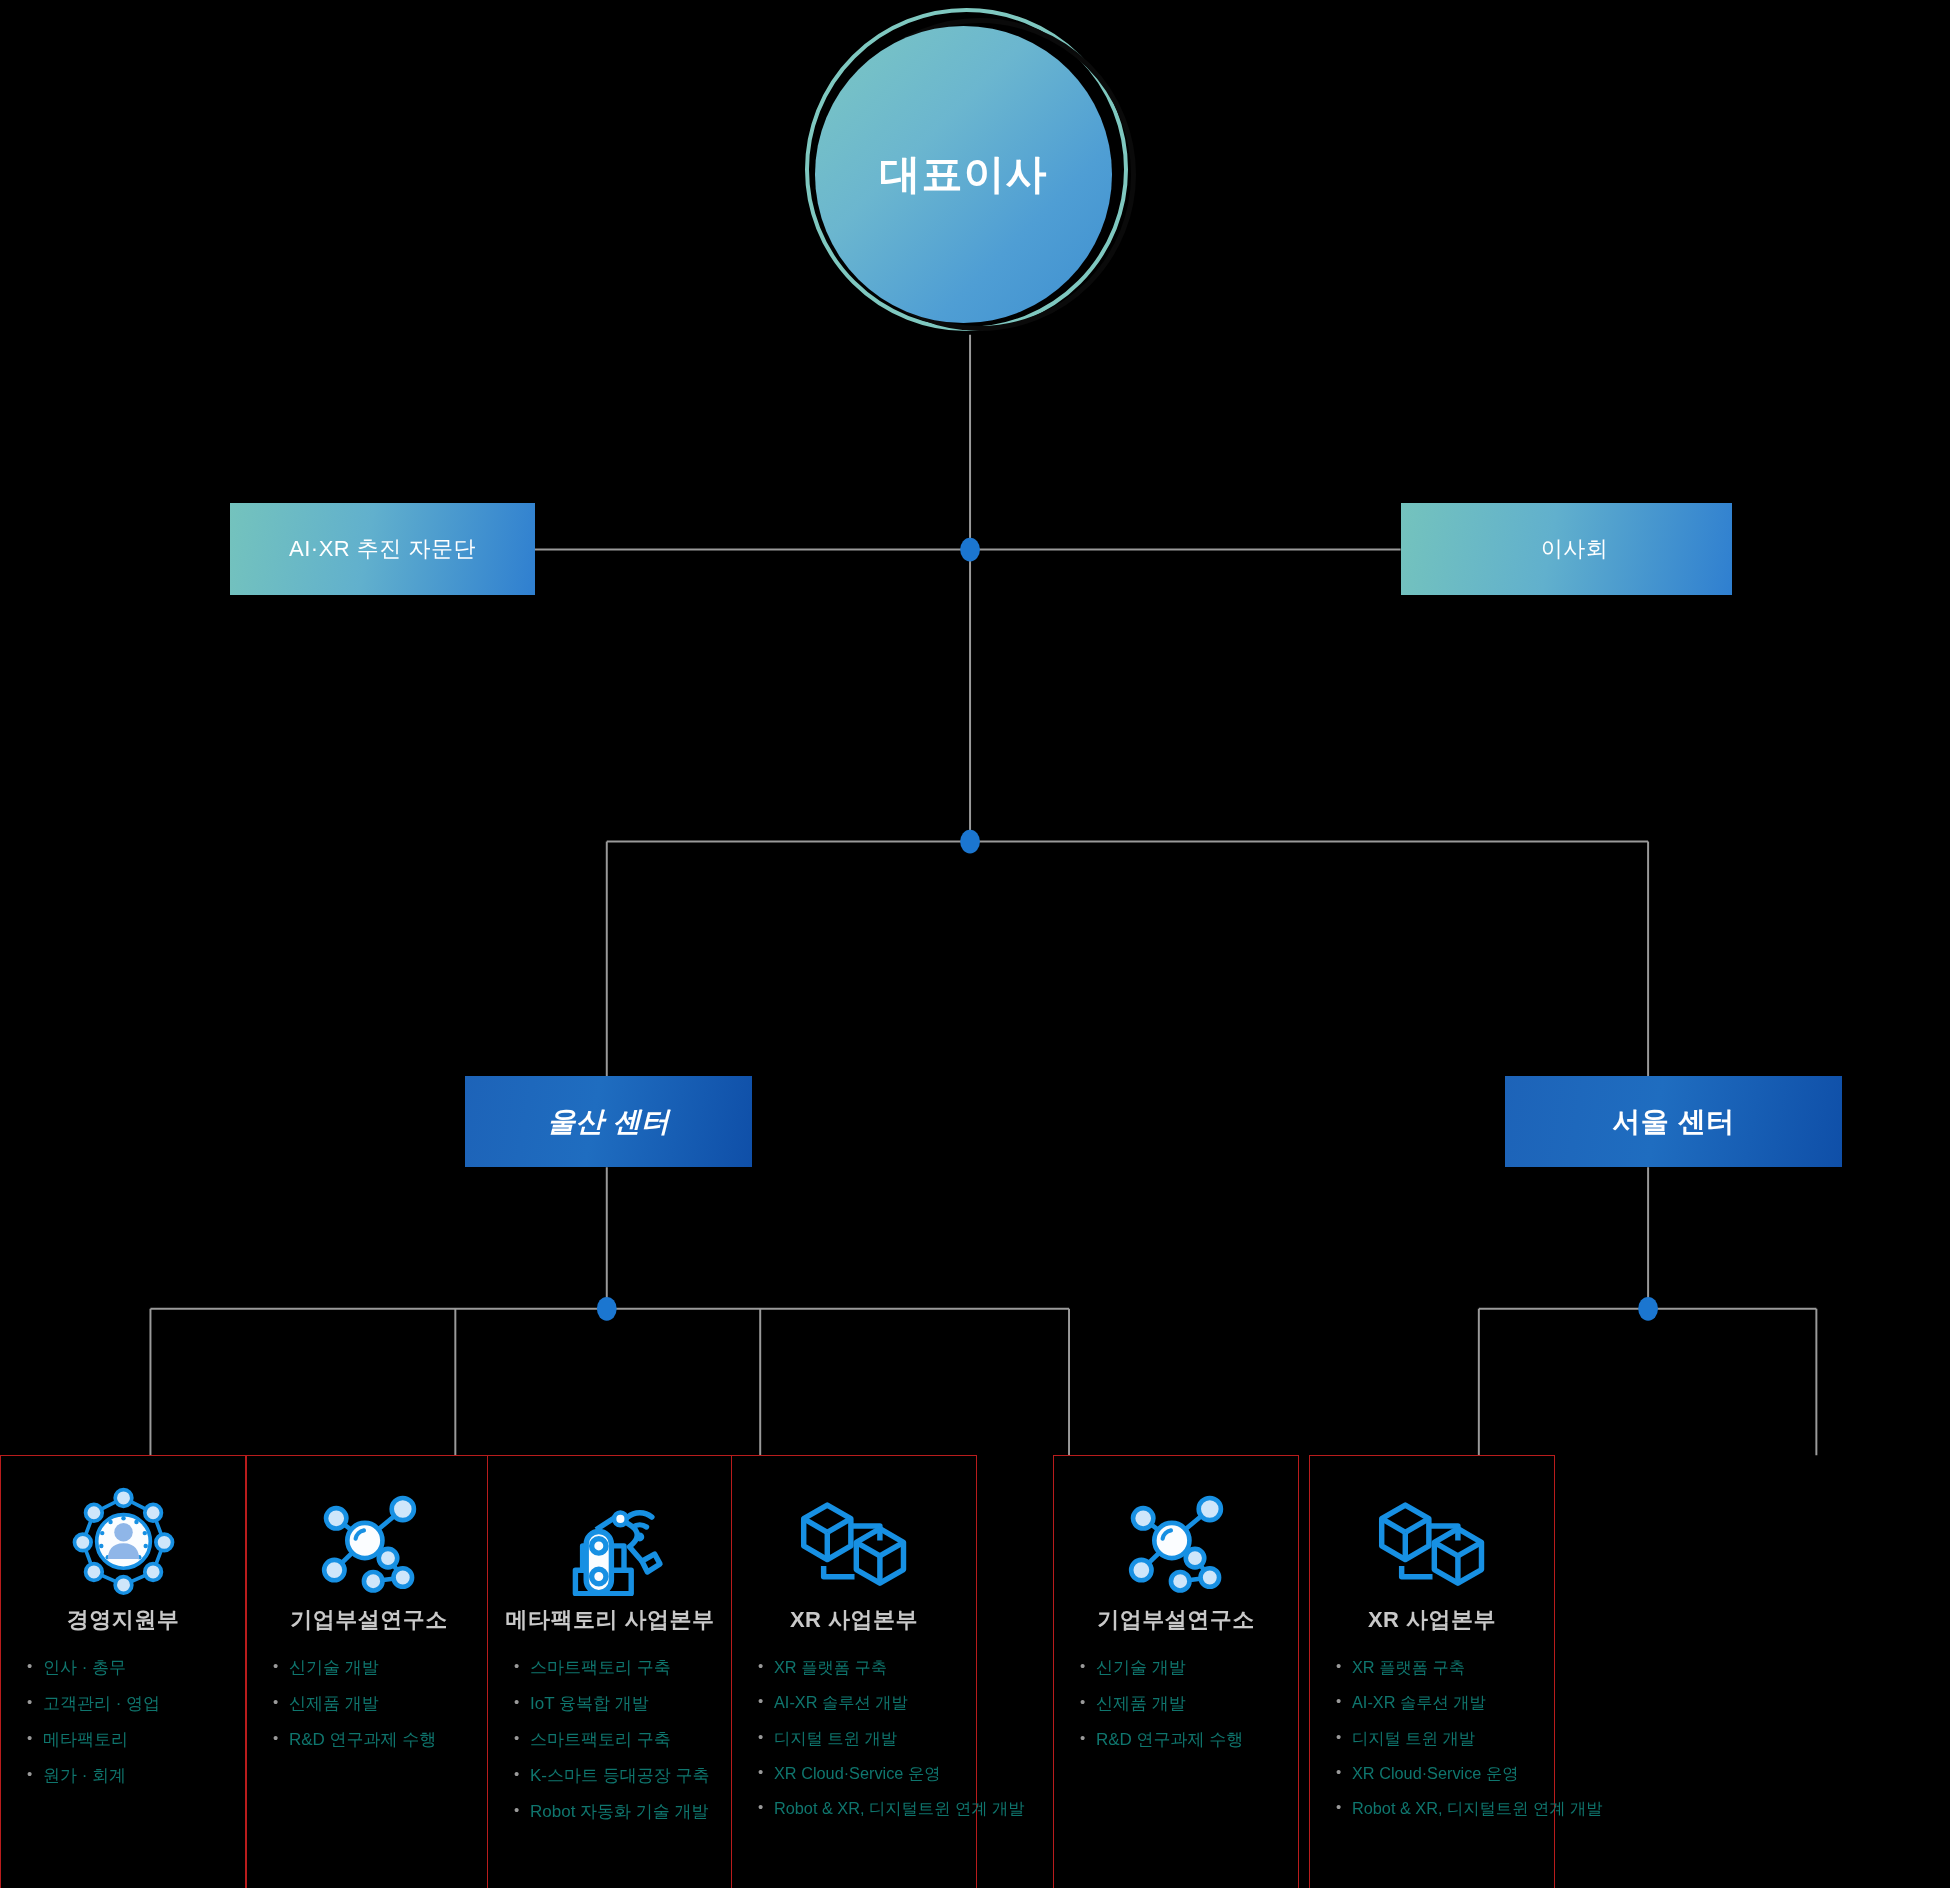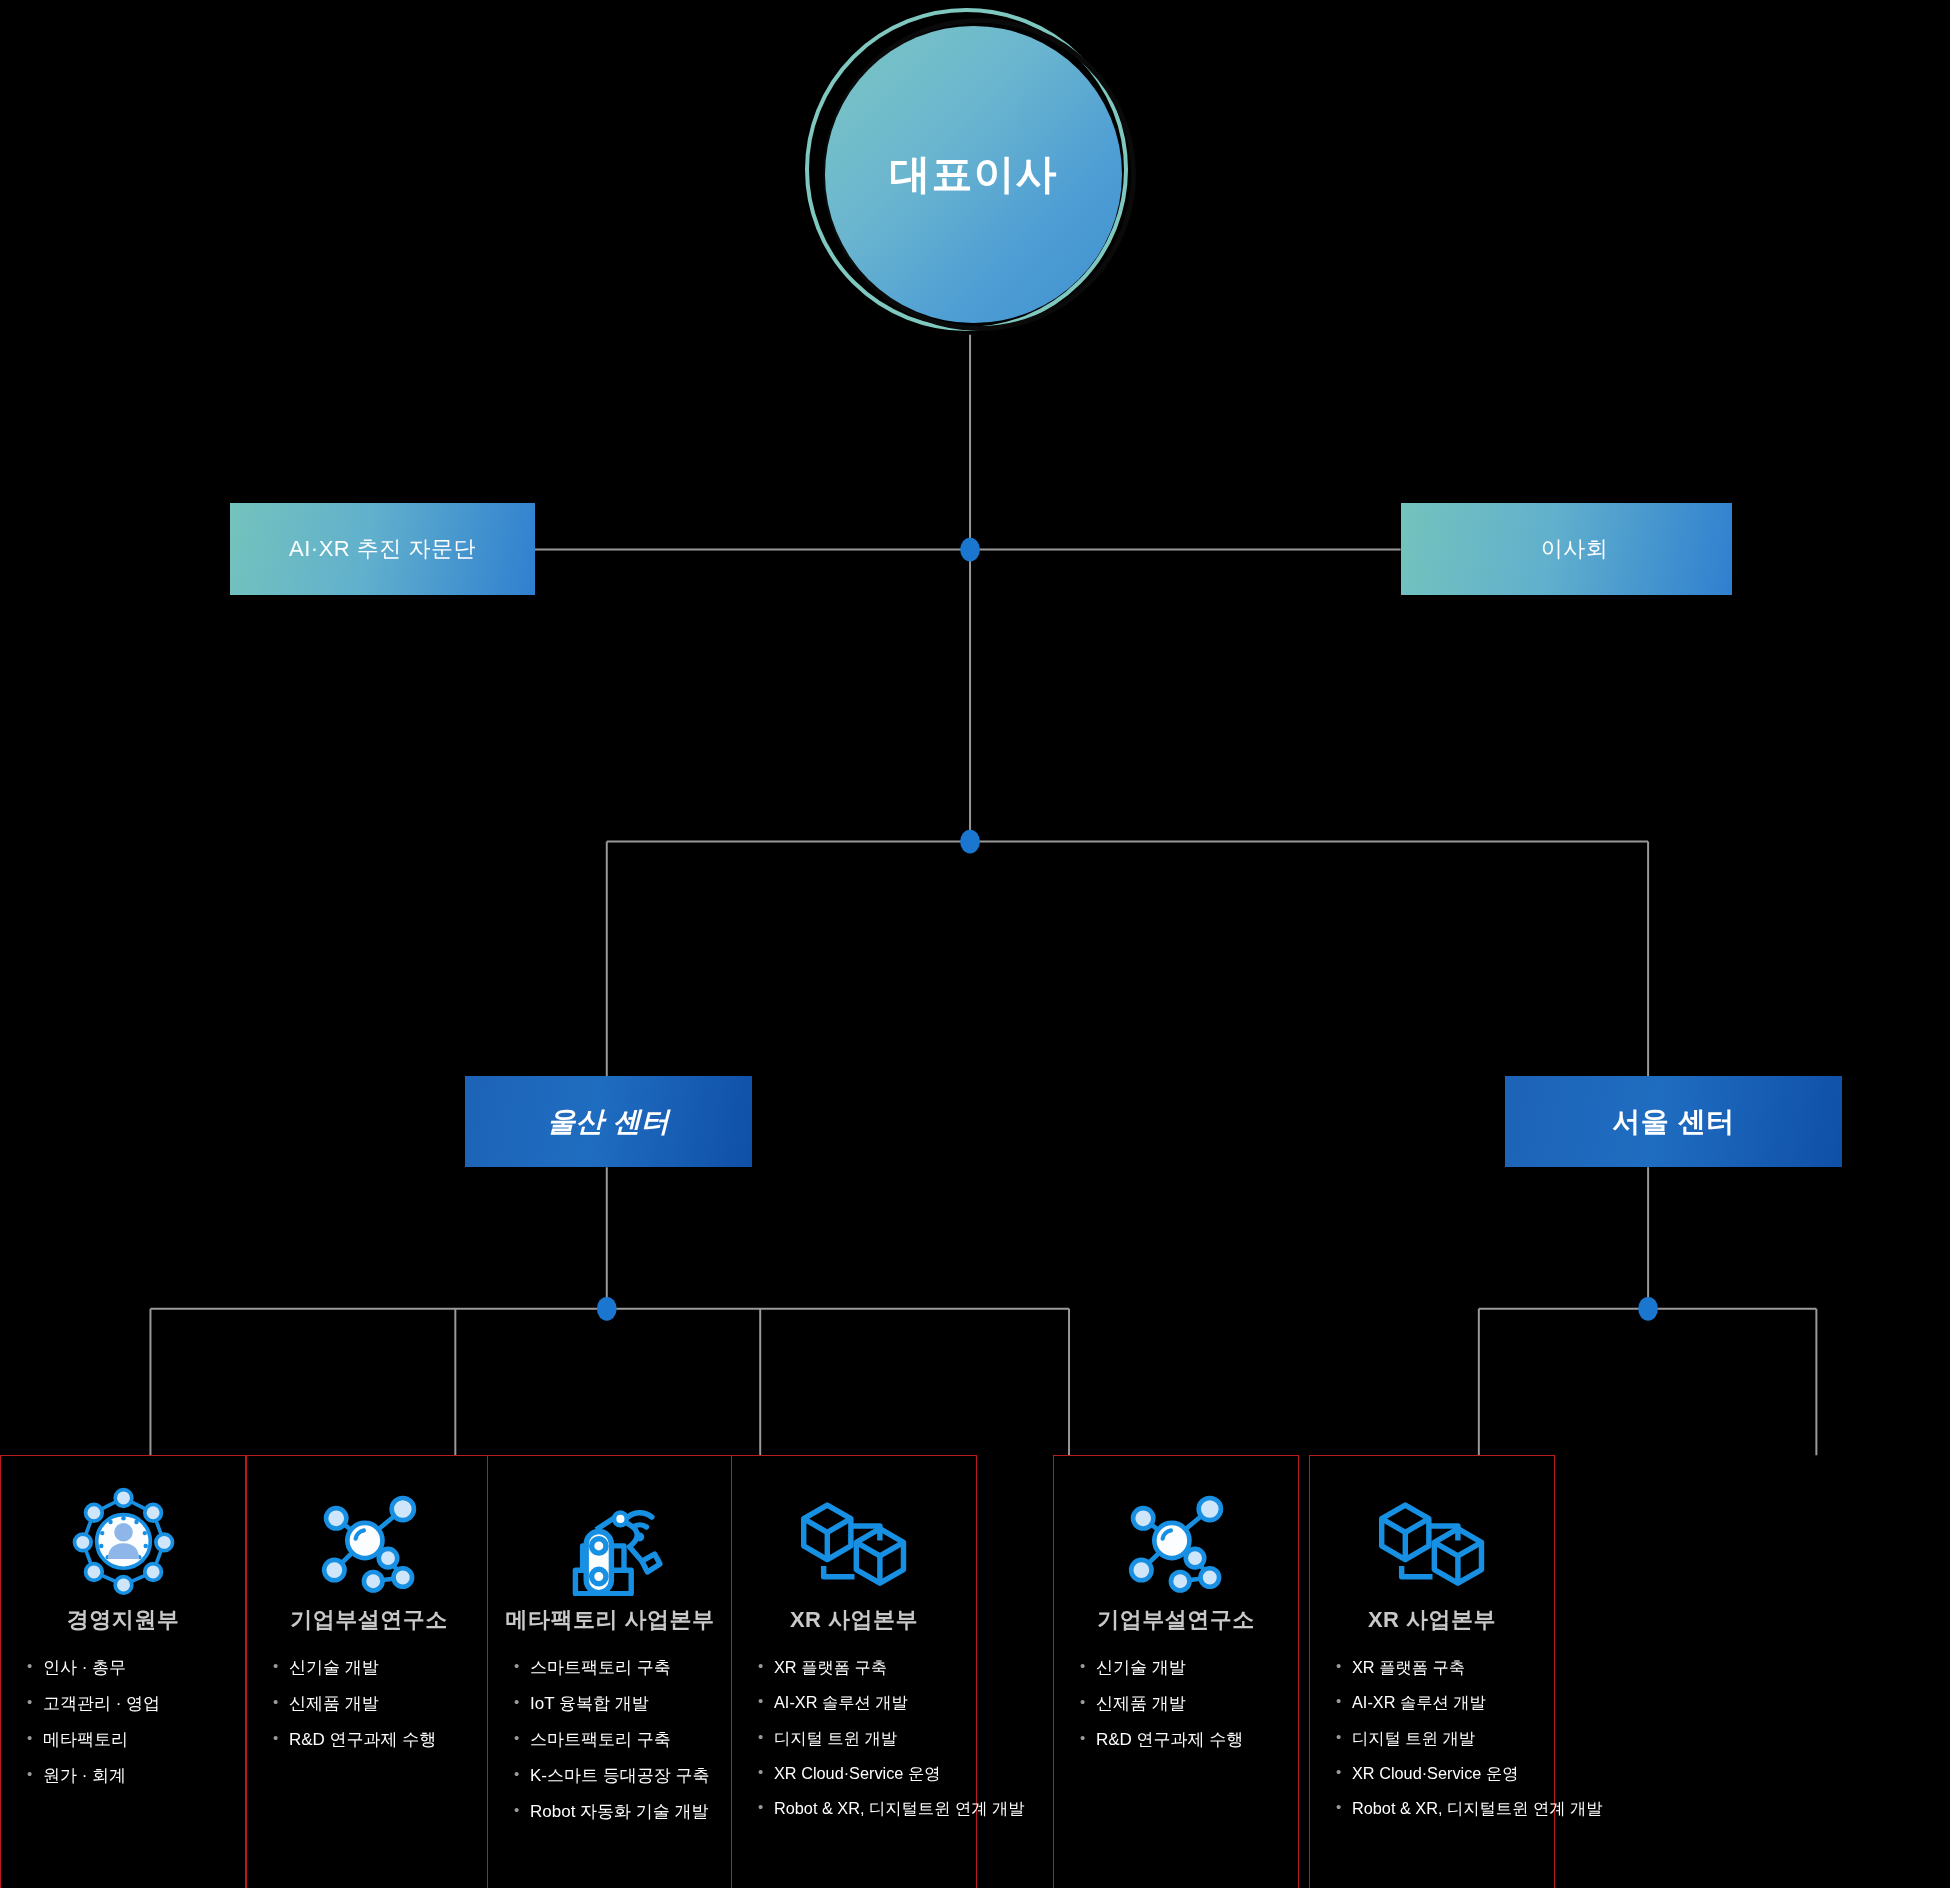--- a/index.html
+++ b/index.html
@@ -12,21 +12,21 @@
 
   
   #wires{position:absolute;left:0;top:0;width:1950px;height:1889px;pointer-events:none;}
 
   
   .ceo-wrap{position:absolute;left:805px;top:8px;width:327px;height:327px;}
   .ceo-ring{position:absolute;left:0;top:0;width:323px;height:323px;border-radius:50%;
             border:4px solid #7fc8c0;box-sizing:border-box;}
   .ceo-ring2{position:absolute;left:18px;top:10px;width:313px;height:313px;border-radius:50%;
             border:5px solid #0a0a0a;box-sizing:border-box;}
-  .ceo-circle{position:absolute;left:20px;top:18px;width:297px;height:297px;border-radius:50%;
+  .ceo-circle{position:absolute;left:10px;top:18px;width:297px;height:297px;border-radius:50%;
     background:linear-gradient(135deg,#7cc7c2 0%,#6bb6cf 38%,#4f9ed4 70%,#3e8fd0 100%);
     display:flex;align-items:center;justify-content:center;}
   .ceo-circle span{color:#fff;font-size:41px;font-weight:700;letter-spacing:1px;}
 
   
   .lvl2{position:absolute;height:92px;display:flex;align-items:center;justify-content:center;
         color:#fff;font-size:22px;font-weight:500;letter-spacing:0.5px;}
   .lvl2.teal{background:linear-gradient(100deg,#74c3bd 0%,#61b0cd 45%,#2f7fd0 100%);}
   #box-advisory{left:230px;top:503px;width:305px;}
   #box-board{left:1401px;top:503px;width:315px;padding-left:16px;}
@@ -38,21 +38,21 @@
   #box-ulsan{left:465px;top:1076px;width:287px;font-style:italic;}
   #box-seoul{left:1505px;top:1076px;width:337px;}
 
   
   .dept{position:absolute;top:1455px;height:434px;box-sizing:border-box;
         border:1px solid #b91c1c;background:#000;display:flex;flex-direction:column;align-items:center;}
   .dept .ico{height:117px;margin-top:26px;display:flex;align-items:center;justify-content:center;}
   .dept .dtitle{color:#c9c9c9;font-size:22px;font-weight:700;margin-top:6px;letter-spacing:0.5px;}
   .dept ul{list-style:none;margin:24px 0 0 0;padding:0 0 0 26px;align-self:flex-start;width:100%;
            box-sizing:border-box;}
-  .dept li{color:#ffffff;font-size:17px;line-height:1.0;margin-bottom:19px;position:relative;
+  .dept li{color:#0f766e;font-size:17px;line-height:1.0;margin-bottom:19px;position:relative;
            padding-left:16px;white-space:nowrap;}
   .dept li:before{content:"•";position:absolute;left:0;top:-1px;color:#9a9a9a;font-size:15px;}
 
   #dept-0{left:0px;width:246px;}
   #dept-1{left:246px;width:246px;}
   #dept-2{left:487px;width:246px;}
   #dept-3{left:731px;width:246px;}
   #dept-4{left:1053px;width:246px;}
   #dept-5{left:1309px;width:246px;}
   .dept.wide li{font-size:16.3px;}

